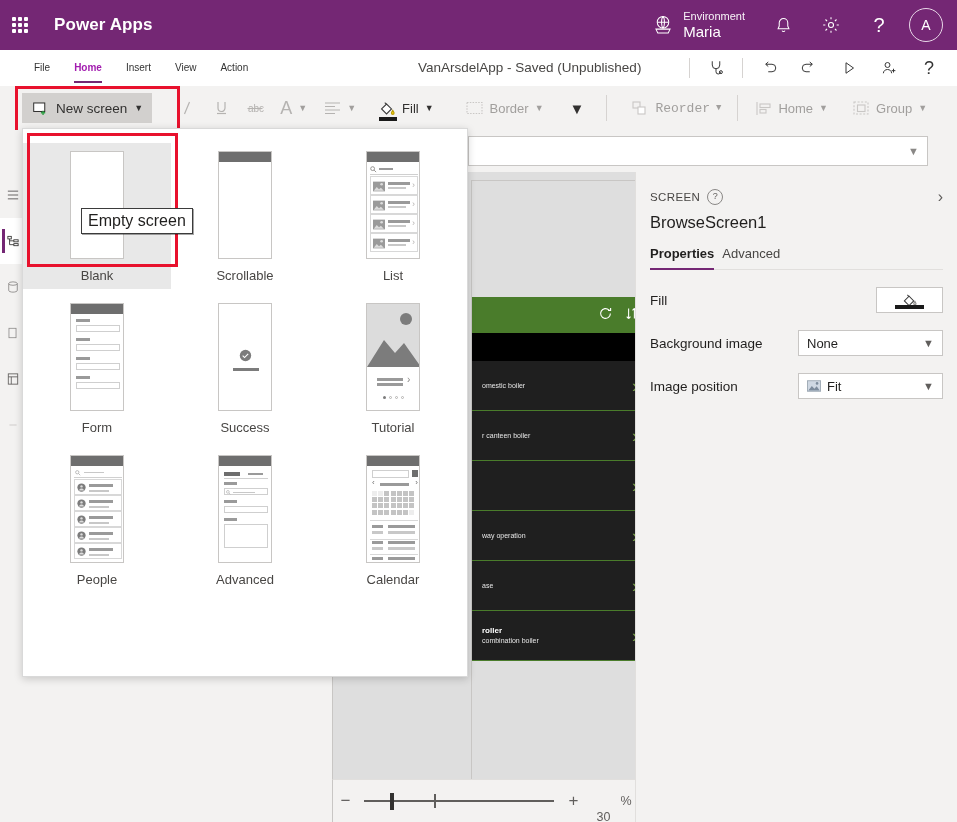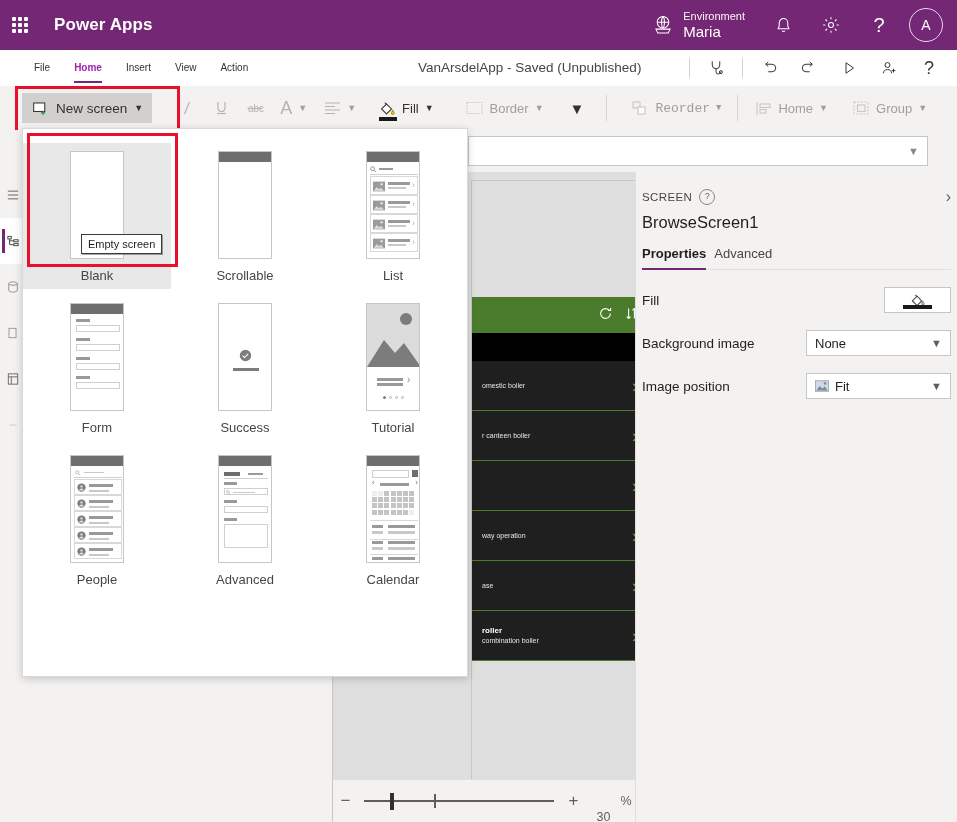--- a/index.html
+++ b/index.html
@@ -112,21 +112,21 @@
   .zm-btn{color:#605e5c;font-size:17px;cursor:pointer;width:18px;text-align:center;user-select:none;}
   .zm-track{position:relative;width:190px;height:14px;cursor:pointer;}
   .zm-line{position:absolute;left:0;top:6px;width:190px;height:2px;background:#605e5c;}
   .zm-mid{position:absolute;left:70px;top:0;width:2px;height:14px;background:#605e5c;}
   .zm-thumb{position:absolute;left:26px;top:-1px;width:4px;height:17px;background:#323130;}
   .zm-val{color:#605e5c;font-size:12.5px;min-width:18px;text-align:right;margin-top:32px;}
   .zm-pct{color:#605e5c;font-size:12.5px;}
 
   
   .rightpane{position:absolute;right:0;top:172px;width:322px;bottom:0;background:#f3f2f1;
-    border-left:1px solid #e1dfdd;padding:0 6px;box-sizing:border-box;}
+    border-left:1px solid #e1dfdd;padding:0 14px;box-sizing:border-box;}
   .rp-head{display:flex;align-items:center;margin-top:16px;}
   .rp-kind{font-size:11.5px;letter-spacing:.4px;color:#484644;}
   .rp-help{margin-left:7px;width:14px;height:14px;border:1px solid #8a8886;border-radius:50%;
     font-size:9px;line-height:13px;text-align:center;color:#605e5c;cursor:pointer;}
   .rp-collapse{margin-left:auto;color:#605e5c;font-size:16px;cursor:pointer;}
   .rp-title{font-size:16.5px;color:#201f1e;margin-top:7px;}
   .rp-tabs{display:flex;gap:8px;margin-top:14px;border-bottom:1px solid #e1dfdd;}
   .rp-tab{font-size:13px;color:#484644;padding-bottom:8px;cursor:pointer;position:relative;}
   .rp-tab.active{font-weight:bold;color:#201f1e;}
   .rp-tab.active::after{content:"";position:absolute;left:0;right:0;bottom:-1px;height:2px;background:#742774;}
@@ -148,21 +148,21 @@
   .grid{display:grid;grid-template-columns:repeat(3,1fr);row-gap:6px;}
   .tile{display:flex;flex-direction:column;align-items:center;padding:8px 0 6px;cursor:pointer;position:relative;}
   .tile.sel{background:#e8e8e8;}
   .tile-label{margin-top:9px;font-size:13px;color:#484644;}
   .thumb{width:54px;height:108px;background:#fff;border:1px solid #c8c6c4;box-sizing:border-box;position:relative;overflow:hidden;}
   .th-head{position:absolute;left:0;top:0;width:100%;height:10px;background:#6e6e6e;}
   .bar{background:#c8c8c8;}
   .bar-d{background:#9a9a9a;}
   .tooltip{
     position:absolute;left:58px;top:79px;background:#fff;border:1px solid #3b3b3b;
-    box-shadow:1px 1px 0 rgba(0,0,0,.35);font-size:11px;color:#201f1e;padding:3px 6px;z-index:60;white-space:nowrap;margin-top:26px;
+    box-shadow:1px 1px 0 rgba(0,0,0,.35);font-size:16px;color:#201f1e;padding:3px 6px;z-index:60;white-space:nowrap;
   }
 </style>
 </head>
 <body>
 
 <div class="app">
 
   <div class="topbar">
     <div class="waffle">
       <div class="waffle-grid">

